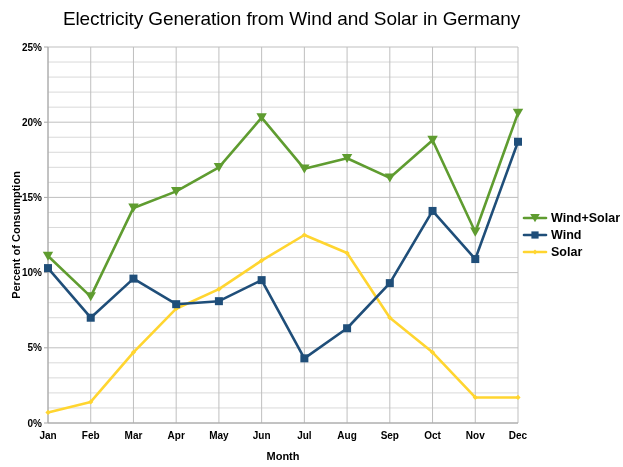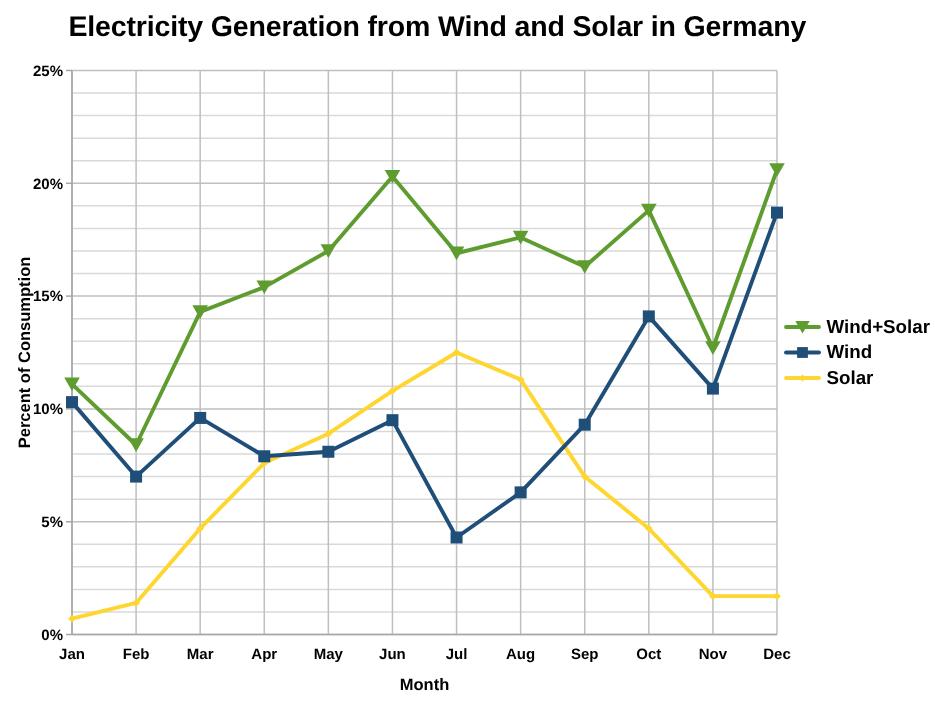--- a/index.html
+++ b/index.html
@@ -18,21 +18,21 @@
     width: 623px;
     height: 467px;
   }
   #chart-title {
     position: absolute;
     left: 0;
     top: 8px;
     width: 583px;
     text-align: center;
     font-size: 19px;
-    font-weight: bold;
+    font-weight: normal;
     color: #000000;
     letter-spacing: -0.1px;
     white-space: nowrap;
   }
   #plot-svg {
     position: absolute;
     left: 0;
     top: 0;
   }
   .axis-tick-label {

